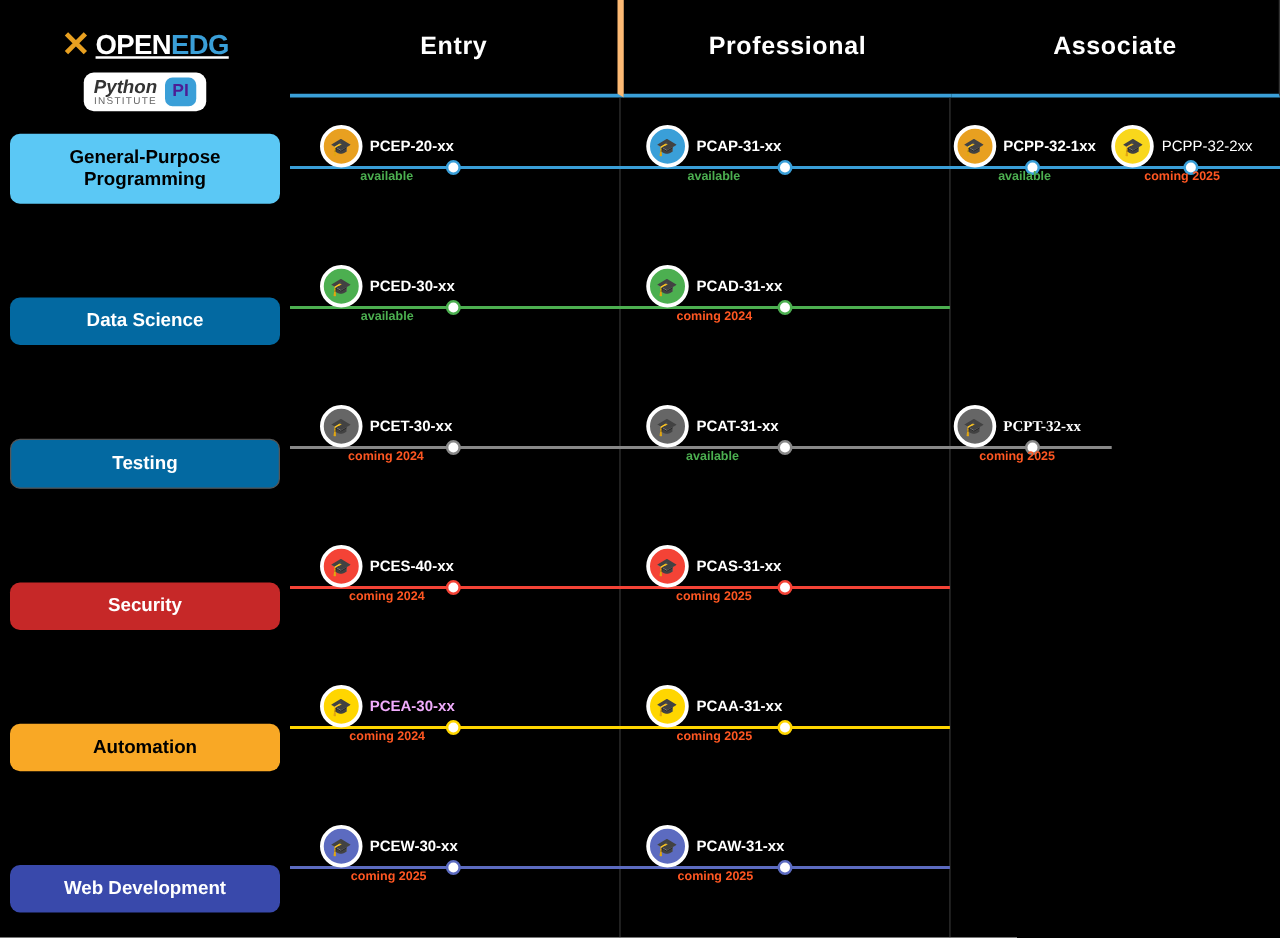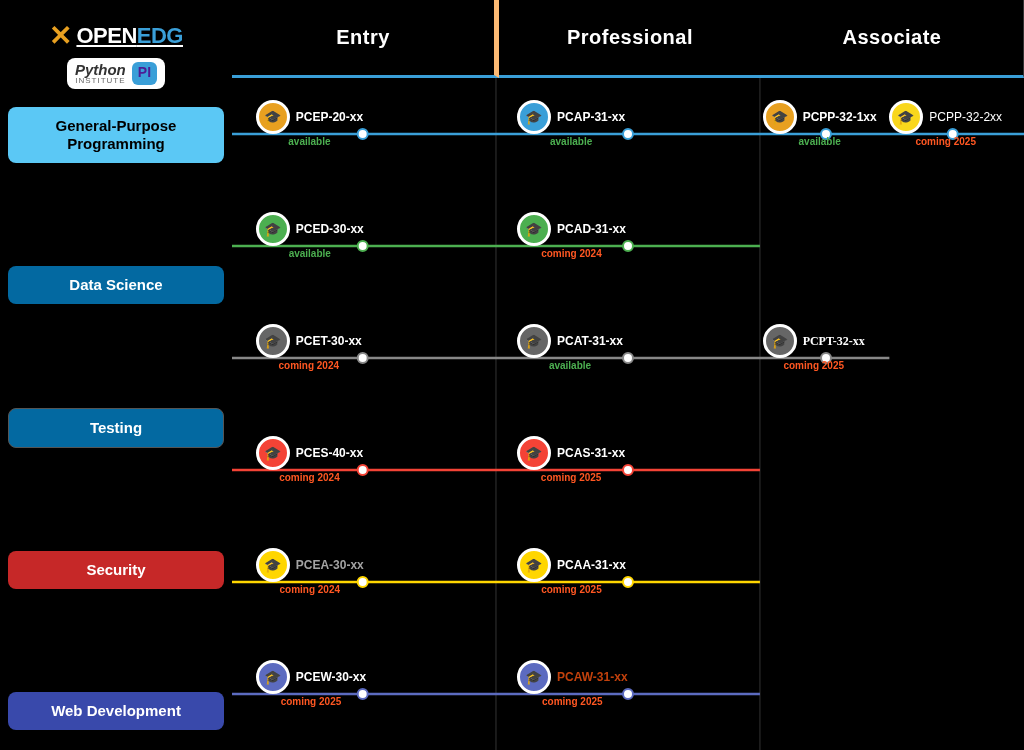--- a/index.html
+++ b/index.html
@@ -174,20 +174,21 @@
         </div>
         <div class="pi-badge">PI</div>
       </div>
     </div>
 
     <div class="category-items">
       <div class="category-btn cat-gpp">General-Purpose<br>Programming</div>
       <div class="category-btn cat-ds">Data Science</div>
       <div class="category-btn cat-test">Testing</div>
       <div class="category-btn cat-sec">Security</div>
+      <div class="category-btn cat-auto">Automation</div>
       <div class="category-btn cat-web">Web Development</div>
     </div>
   </div>
 
   <div class="content-area">
 
     <div class="header-row">
       <div class="header-cell header-entry">Entry</div>
       <div class="header-cell">Professional</div>
       <div class="header-cell header-associate">Associate</div>
@@ -316,21 +317,21 @@
       <div style="display:flex;align-items:center;gap:6px;">
         <div style="width:34px;height:34px;border-radius:50%;background:#f44336;border:3px solid #fff;display:flex;align-items:center;justify-content:center;font-size:14px;">🎓</div>
         <span style="font-size:12px;font-weight:900;color:#fff;">PCAS-31-xx</span>
       </div>
       <span style="font-size:10px;font-weight:700;color:#ff5722;">coming 2025</span>
     </div>
 
     <div style="position:absolute;top:548px;left:3%;display:flex;flex-direction:column;align-items:center;gap:2px;">
       <div style="display:flex;align-items:center;gap:6px;">
         <div style="width:34px;height:34px;border-radius:50%;background:#ffd600;border:3px solid #fff;display:flex;align-items:center;justify-content:center;font-size:14px;">🎓</div>
-        <span style="font-size:12px;font-weight:900;color:#a3a3a3;">PCEA-30-xx</span>
+        <span style="font-size:12px;font-weight:900;color:#f0abfc;">PCEA-30-xx</span>
       </div>
       <span style="font-size:10px;font-weight:700;color:#ff5722;">coming 2024</span>
     </div>
 
     <div style="position:absolute;top:548px;left:36%;display:flex;flex-direction:column;align-items:center;gap:2px;">
       <div style="display:flex;align-items:center;gap:6px;">
         <div style="width:34px;height:34px;border-radius:50%;background:#ffd600;border:3px solid #fff;display:flex;align-items:center;justify-content:center;font-size:14px;">🎓</div>
         <span style="font-size:12px;font-weight:900;color:#fff;">PCAA-31-xx</span>
       </div>
       <span style="font-size:10px;font-weight:700;color:#ff5722;">coming 2025</span>
@@ -340,20 +341,20 @@
       <div style="display:flex;align-items:center;gap:6px;">
         <div style="width:34px;height:34px;border-radius:50%;background:#5c6bc0;border:3px solid #fff;display:flex;align-items:center;justify-content:center;font-size:14px;">🎓</div>
         <span style="font-size:12px;font-weight:900;color:#fff;">PCEW-30-xx</span>
       </div>
       <span style="font-size:10px;font-weight:700;color:#ff5722;">coming 2025</span>
     </div>
 
     <div style="position:absolute;top:660px;left:36%;display:flex;flex-direction:column;align-items:center;gap:2px;">
       <div style="display:flex;align-items:center;gap:6px;">
         <div style="width:34px;height:34px;border-radius:50%;background:#5c6bc0;border:3px solid #fff;display:flex;align-items:center;justify-content:center;font-size:14px;">🎓</div>
-        <span style="font-size:12px;font-weight:900;color:#c2410c;text-align:right;">PCAW-31-xx</span>
+        <span style="font-size:12px;font-weight:900;color:#ffffff;text-align:right;">PCAW-31-xx</span>
       </div>
       <span style="font-size:10px;font-weight:700;color:#ff5722;">coming 2025</span>
     </div>
 
   </div>
 
 </div>
 
 </body></html>

